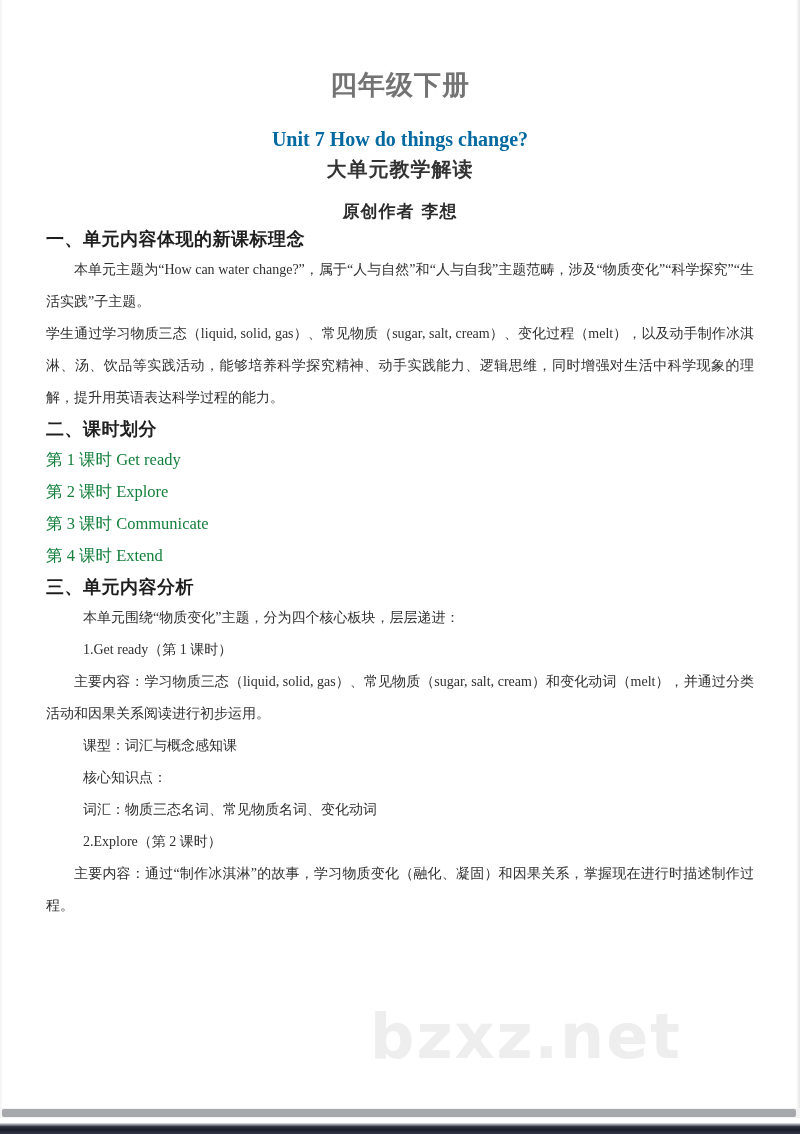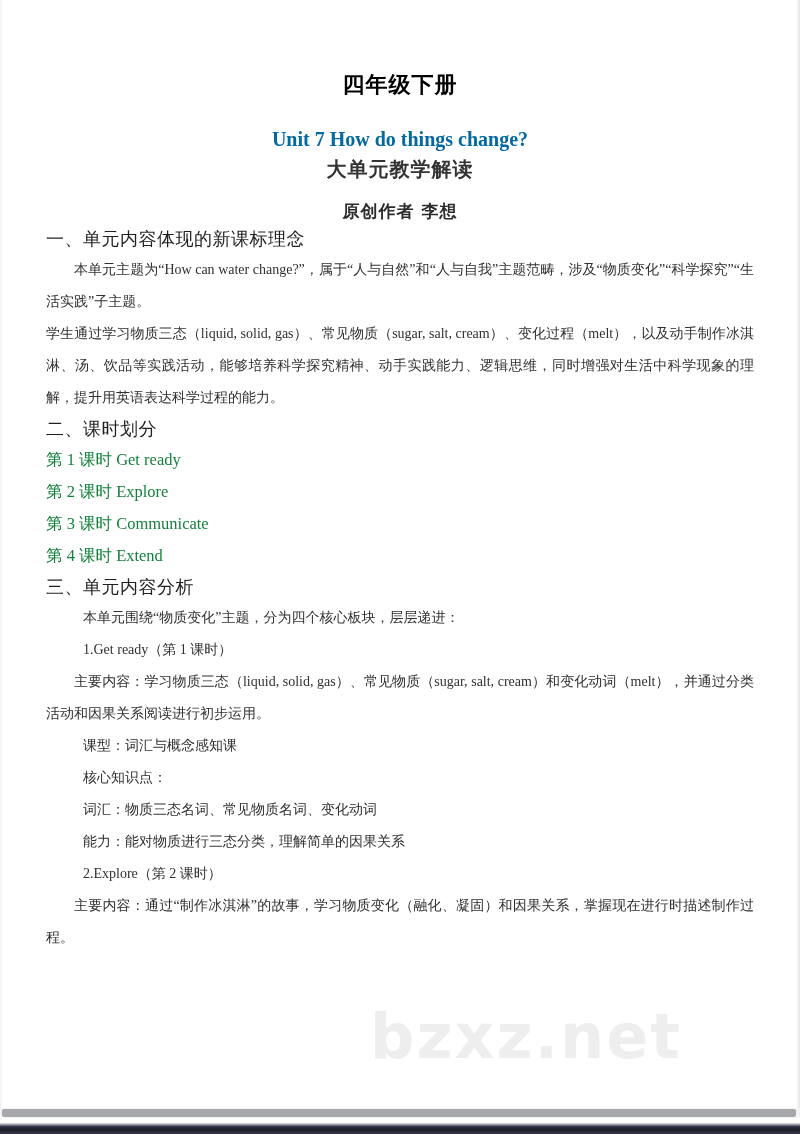--- a/index.html
+++ b/index.html
@@ -59,23 +59,23 @@
     padding: 0 46px;
     z-index: 2;
   }
 
   .title-block {
     padding-top: 70px;
     text-align: center;
   }
   .title-cn-1 {
     font-family: "DejaVu Sans", "Liberation Sans", sans-serif;
-    font-size: 22px;
-    font-weight: bold;
-    color: #000000;
+    font-size: 27px;
+    font-weight: bold;
+    color: #737373;
     line-height: 30px;
     letter-spacing: 1px;
   }
   .title-en {
     font-family: "Liberation Serif", "DejaVu Serif", serif;
     font-size: 20px;
     font-weight: bold;
     color: #0369a1;
     line-height: 30px;
     margin-top: 24px;
@@ -94,21 +94,21 @@
     font-weight: bold;
     color: #2b2b2b;
     line-height: 26px;
     margin-top: 14px;
     letter-spacing: 1px;
   }
 
   h2.section {
     font-family: "DejaVu Sans", "Liberation Sans", sans-serif;
     font-size: 18px;
-    font-weight: normal;
+    font-weight: bold;
     color: #1f1f1f;
     margin: 0;
     line-height: 30px;
     letter-spacing: 0.5px;
   }
   .section-1 { margin-top: 16px; }
   .section-2 { margin-top: 6px; margin-left: 12px; }
   .section-3 { margin-top: 6px; margin-left: 12px; }
 
   p.para {
@@ -193,21 +193,20 @@
     <h2 class="section section-3">三、单元内容分析</h2>
     <div class="block-indent">
       <p class="para flush">本单元围绕“物质变化”主题，分为四个核心板块，层层递进：</p>
       <p class="para flush">1.Get ready（第 1 课时）</p>
     </div>
     <p class="para indent2">主要内容：学习物质三态（liquid, solid, gas）、常见物质（sugar, salt, cream）和变化动词（melt），并通过分类活动和因果关系阅读进行初步运用。</p>
     <div class="block-indent">
       <p class="para flush">课型：词汇与概念感知课</p>
       <p class="para flush">核心知识点：</p>
       <p class="para flush">词汇：物质三态名词、常见物质名词、变化动词</p>
-      <p class="para flush">能力：能对物质进行三态分类，理解简单的因果关系</p>
       <p class="para flush">2.Explore（第 2 课时）</p>
     </div>
     <p class="para indent2">主要内容：通过“制作冰淇淋”的故事，学习物质变化（融化、凝固）和因果关系，掌握现在进行时描述制作过程。</p>
 
   </div>
 
   <div class="viewer-scrollbar">
     <div class="thumb"></div>
   </div>
   <div class="viewer-bottom-edge"></div>

